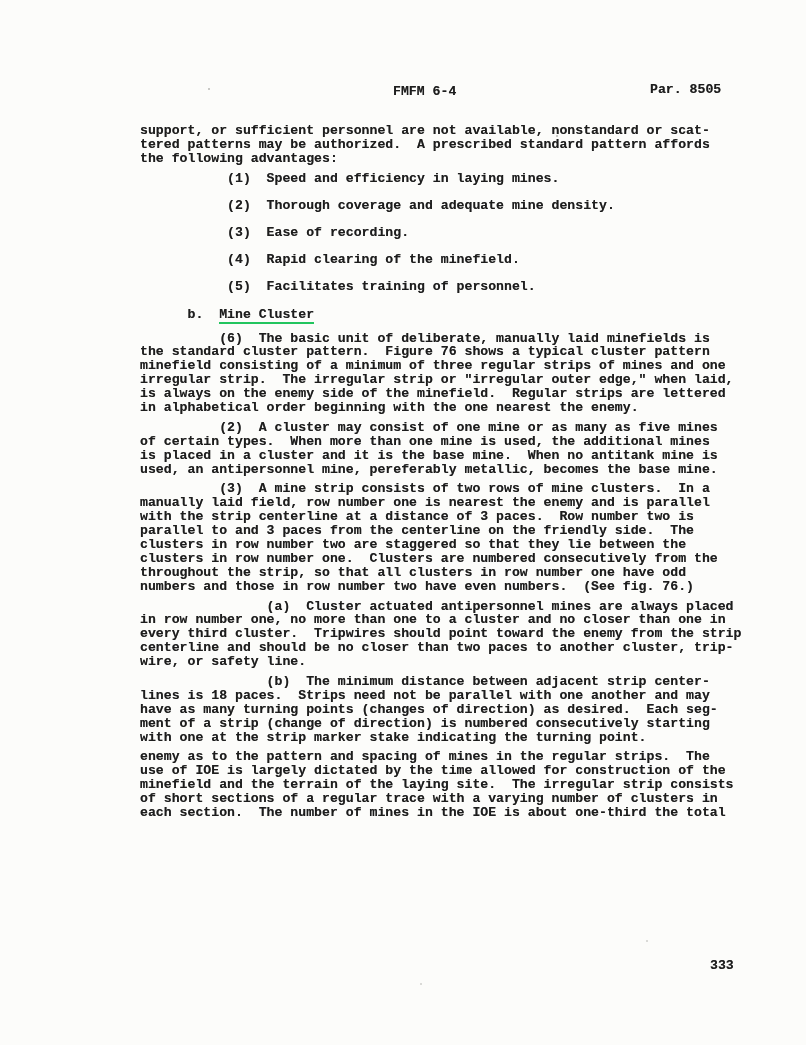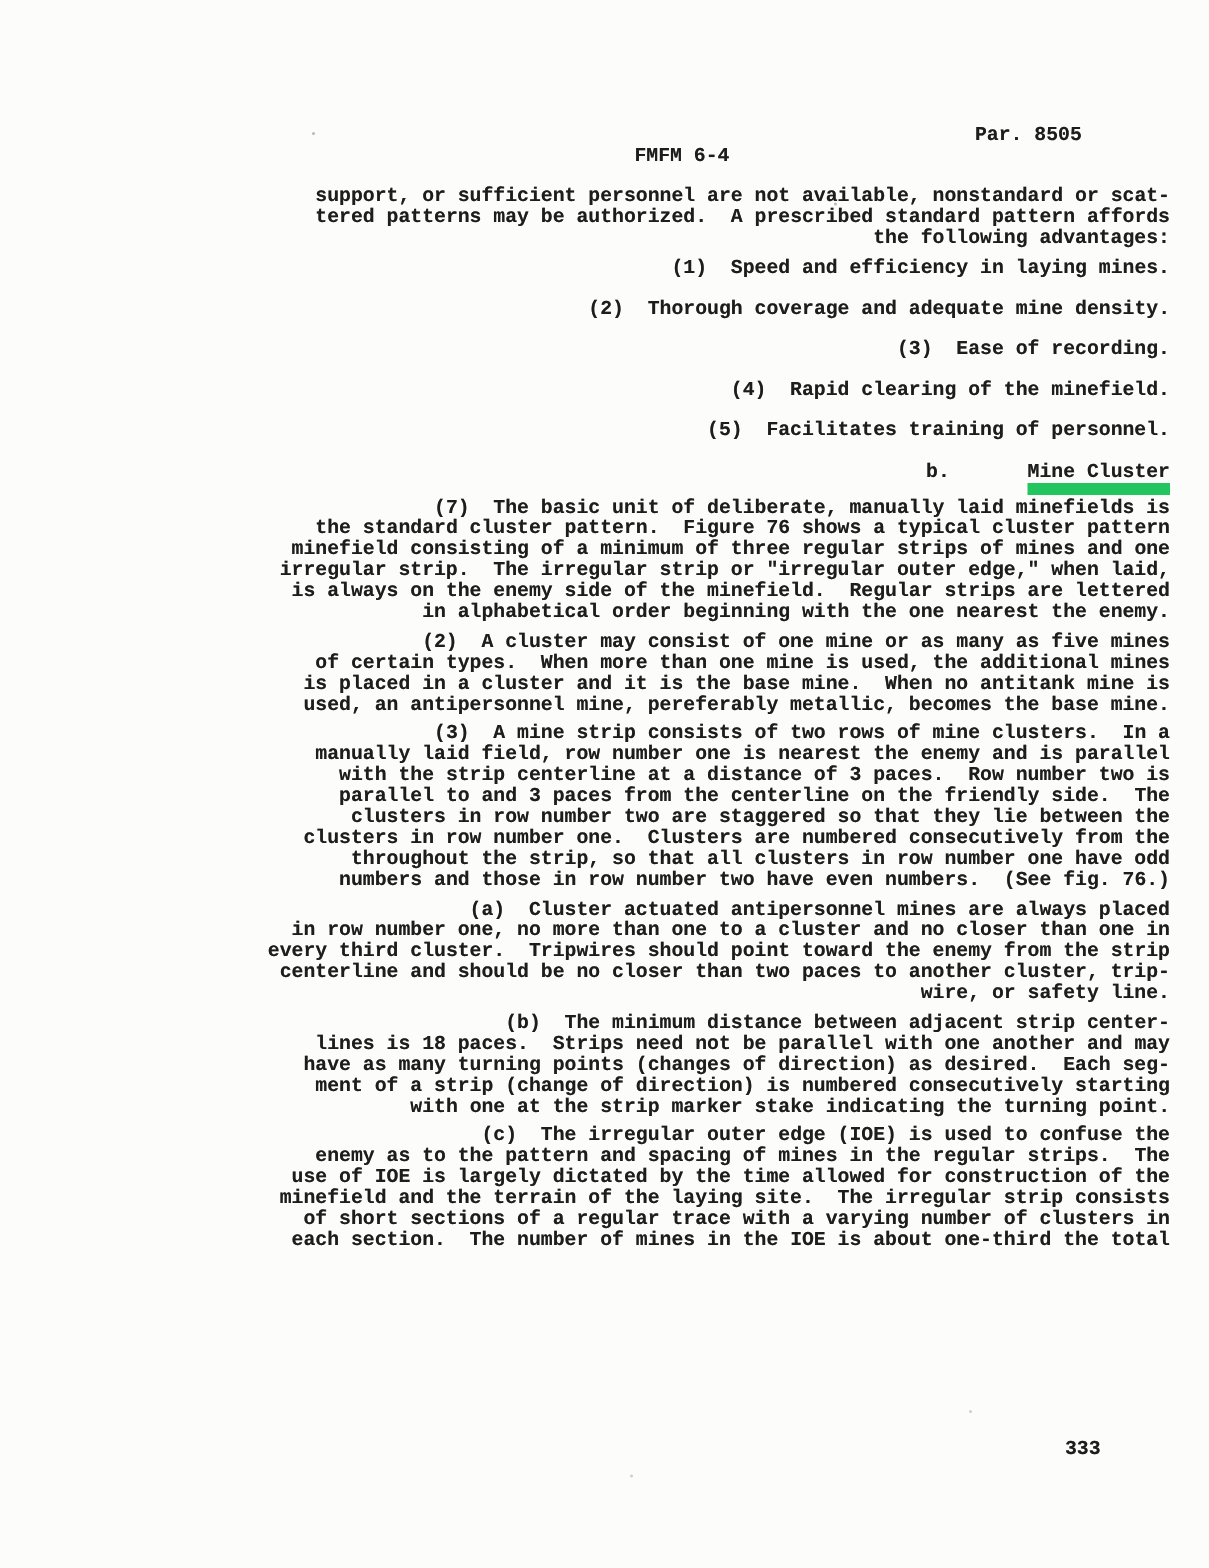--- a/index.html
+++ b/index.html
@@ -13,37 +13,35 @@
     height: 1045px;
     background: #fcfcfa;
     overflow: hidden;
     font-family: "Liberation Mono", "DejaVu Sans Mono", monospace;
     font-size: 13.2px;
     font-weight: 700;
     color: #1d1d1d;
     text-shadow: 0 0 0.4px rgba(20,20,20,0.55);
   }
   .page-header { position: absolute; top: 84px; left: 0; width: 100%; height: 18px; }
-  .header-doc-number { position: absolute; left: 393px; top: 12px; white-space: pre; margin-left: 30px; }
+  .header-doc-number { position: absolute; left: 393px; top: 0; white-space: pre; }
   .header-par-ref { position: absolute; left: 650px; top: -2px; white-space: pre; }
   .doc-body { position: absolute; left: 140px; top: 124px; width: 640px; }
   .line {
     white-space: pre;
     line-height: 13.9px;
     height: 13.9px;
-    text-align: right;
   }
   .block.paragraph { margin-bottom: 6px; }
   .block.list { margin-bottom: 0; }
   .block.list .line { margin-bottom: 13.3px; }
   .block.heading { margin-bottom: 10px; }
   .heading-underline {
-    border-bottom: 8px solid #22c55e;
+    border-bottom: 2px solid #22c55e;
     padding-bottom: 0px;
-    margin-left: 36px;
   }
   .page-number { position: absolute; left: 710px; top: 958px; white-space: pre; }
   .speck {
     position: absolute;
     background: #8a8a86;
     border-radius: 50%;
     width: 3px; height: 3px;
     opacity: 0.6;
   }
   .speck.s1 { left: 208px; top: 88px; width: 2px; height: 2px; }
@@ -71,21 +69,21 @@
         <div class="line">           (1)  Speed and efficiency in laying mines.</div>
         <div class="line">           (2)  Thorough coverage and adequate mine density.</div>
         <div class="line">           (3)  Ease of recording.</div>
         <div class="line">           (4)  Rapid clearing of the minefield.</div>
         <div class="line">           (5)  Facilitates training of personnel.</div>
       </div>
       <div class="block heading">
         <div class="line"><span>      b.  </span><span class="heading-underline">Mine Cluster</span></div>
       </div>
       <div class="block paragraph">
-        <div class="line">          (7)  The basic unit of deliberate, manually laid minefields is</div>
+        <div class="line">          (6)  The basic unit of deliberate, manually laid minefields is</div>
         <div class="line">the standard cluster pattern.  Figure 76 shows a typical cluster pattern</div>
         <div class="line">minefield consisting of a minimum of three regular strips of mines and one</div>
         <div class="line">irregular strip.  The irregular strip or "irregular outer edge," when laid,</div>
         <div class="line">is always on the enemy side of the minefield.  Regular strips are lettered</div>
         <div class="line">in alphabetical order beginning with the one nearest the enemy.</div>
       </div>
       <div class="block paragraph">
         <div class="line">          (2)  A cluster may consist of one mine or as many as five mines</div>
         <div class="line">of certain types.  When more than one mine is used, the additional mines</div>
         <div class="line">is placed in a cluster and it is the base mine.  When no antitank mine is</div>
@@ -109,21 +107,20 @@
         <div class="line">wire, or safety line.</div>
       </div>
       <div class="block paragraph">
         <div class="line">                (b)  The minimum distance between adjacent strip center-</div>
         <div class="line">lines is 18 paces.  Strips need not be parallel with one another and may</div>
         <div class="line">have as many turning points (changes of direction) as desired.  Each seg-</div>
         <div class="line">ment of a strip (change of direction) is numbered consecutively starting</div>
         <div class="line">with one at the strip marker stake indicating the turning point.</div>
       </div>
       <div class="block paragraph">
-        <div class="line">                (c)  The irregular outer edge (IOE) is used to confuse the</div>
         <div class="line">enemy as to the pattern and spacing of mines in the regular strips.  The</div>
         <div class="line">use of IOE is largely dictated by the time allowed for construction of the</div>
         <div class="line">minefield and the terrain of the laying site.  The irregular strip consists</div>
         <div class="line">of short sections of a regular trace with a varying number of clusters in</div>
         <div class="line">each section.  The number of mines in the IOE is about one-third the total</div>
       </div>
     </div>
 
   <span class="page-number">333</span>
 

